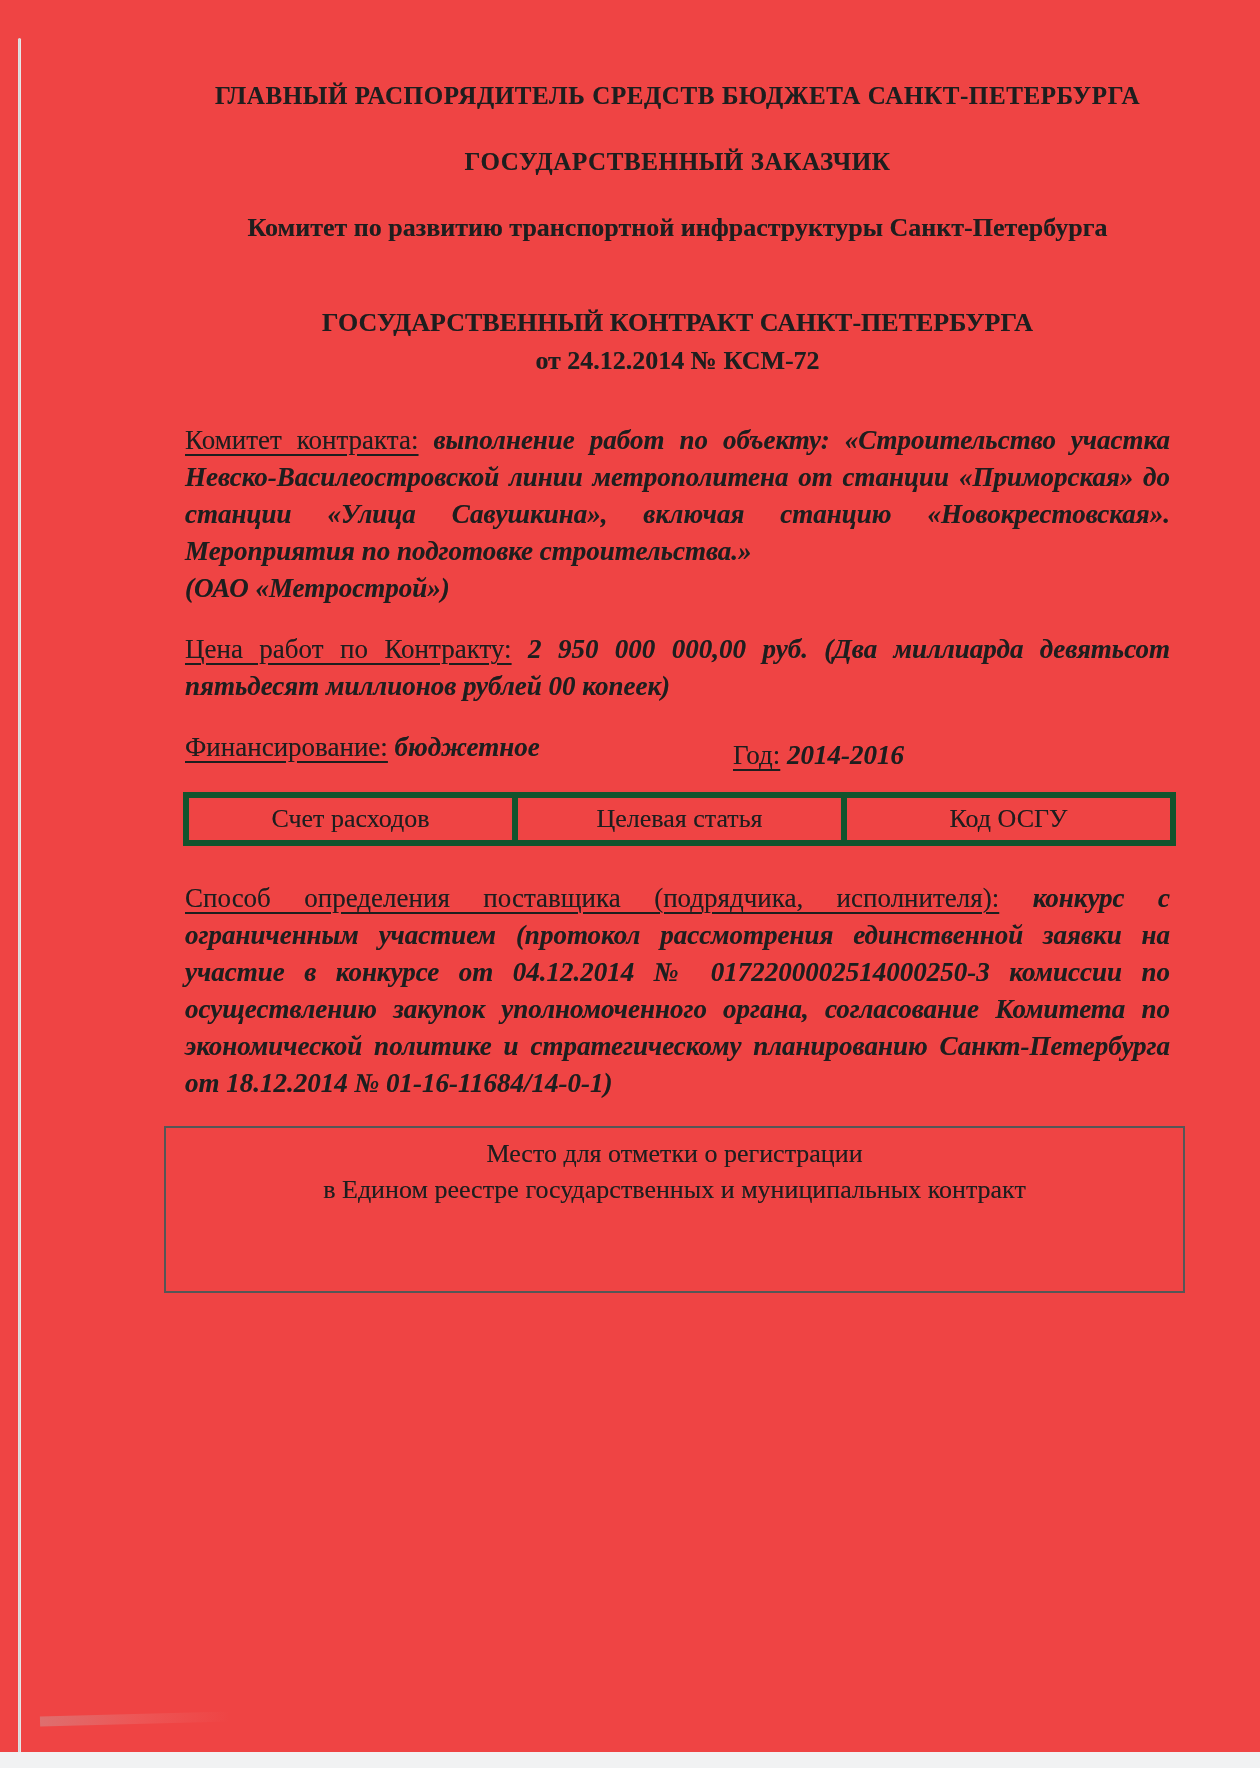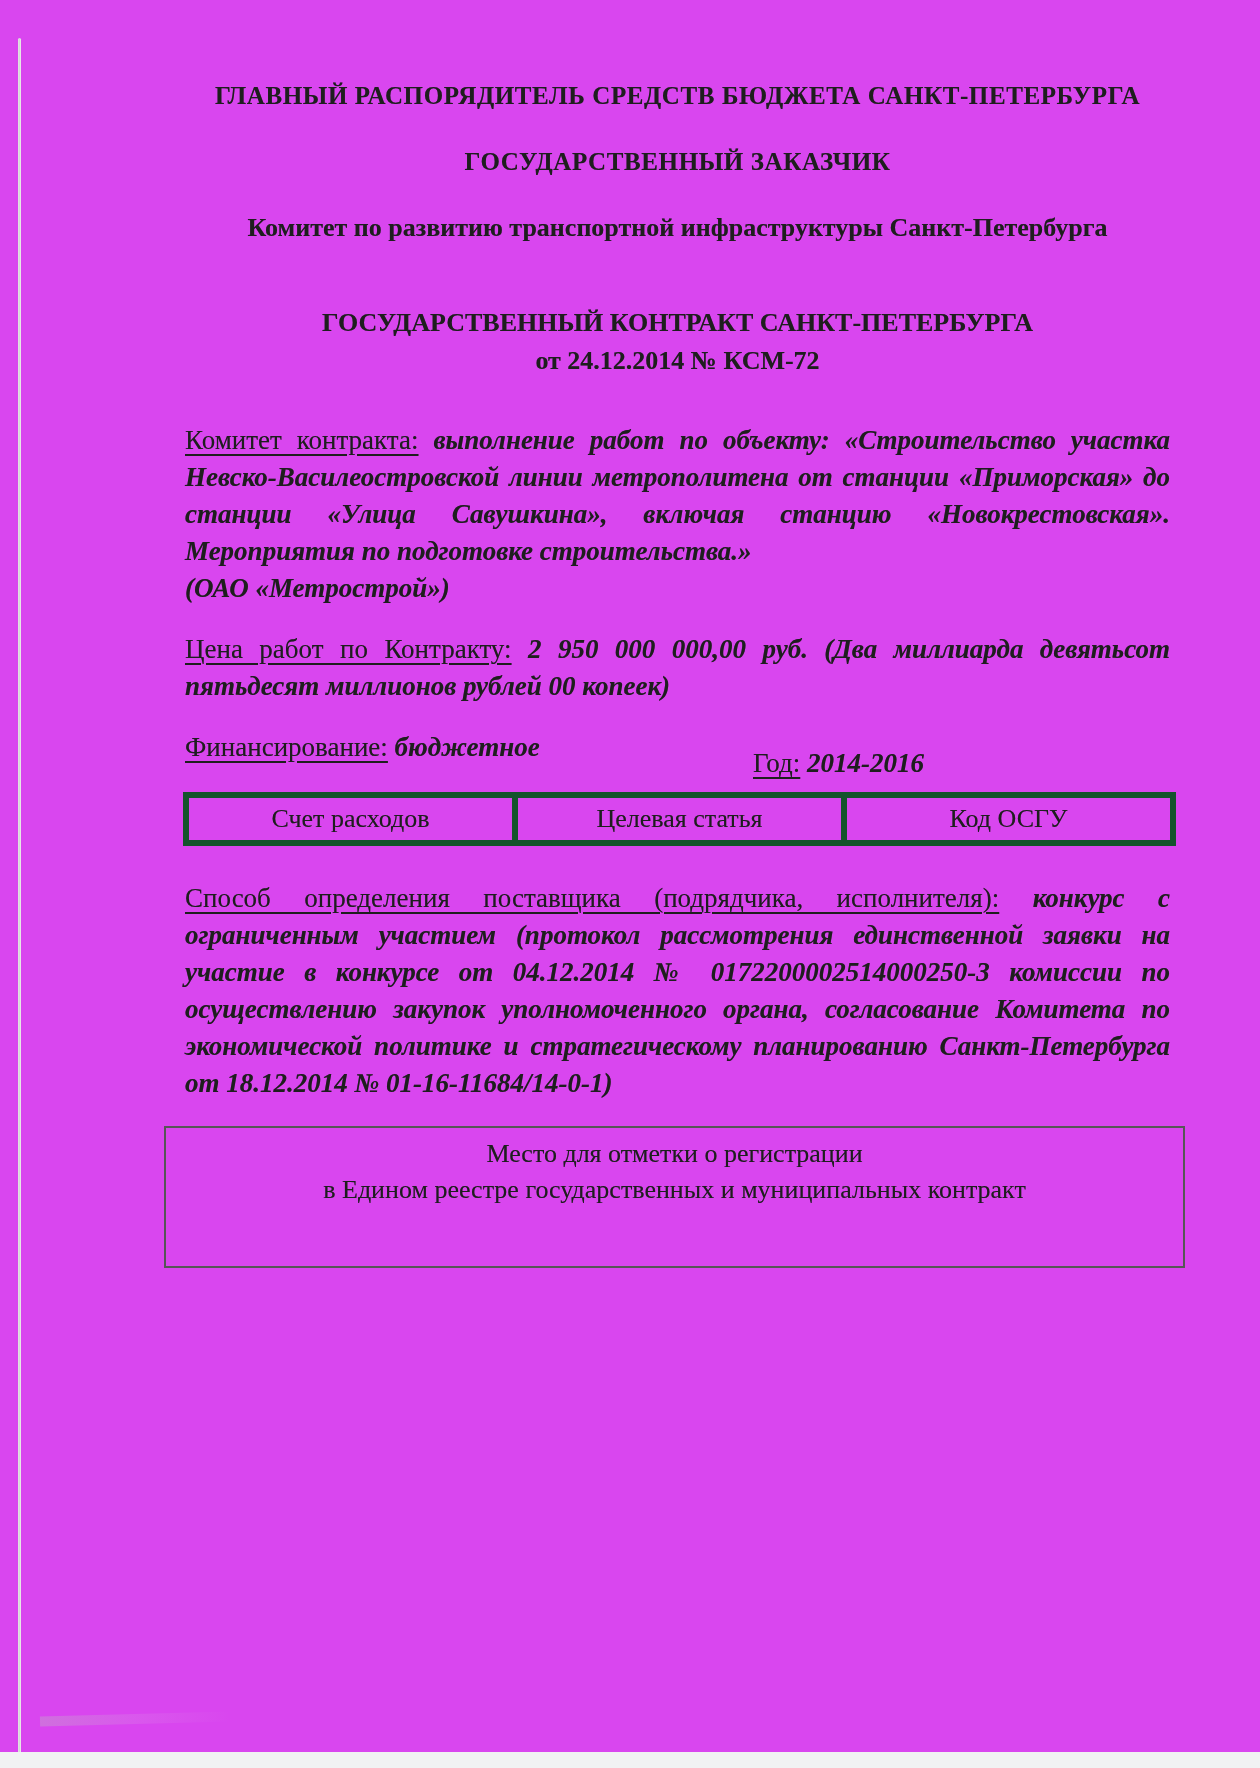--- a/index.html
+++ b/index.html
@@ -1,20 +1,20 @@
 <!DOCTYPE html>
 <html lang="ru"><head>
 <meta charset="utf-8">
 <style>
   html,body{margin:0;padding:0;background:#e9e9e9;}
   .page{
     position:relative;
     width:1260px;height:1768px;
     margin:0 auto;
-    background:#d946ef;
+    background:#ef4444;
     overflow:hidden;
     font-family:"Liberation Serif","DejaVu Serif",serif;
     color:#1e1e1e;
     box-sizing:border-box;
     padding:80px 90px 0 185px;
     text-shadow:0 0 0.6px rgba(30,30,30,0.45);
   }
   
   .scan-line-left{
     position:absolute;left:18px;top:38px;bottom:10px;width:3px;
@@ -34,40 +34,40 @@
   .hdr1{font-size:25px;letter-spacing:.6px;line-height:32px;margin-bottom:34px;}
   .hdr2{font-size:25px;letter-spacing:.6px;line-height:32px;margin-bottom:34px;}
   .hdr3{font-size:26px;line-height:32px;margin-bottom:60px;}
   .title{text-align:center;font-weight:bold;font-size:26px;line-height:38px;margin-bottom:42px;}
   .para{font-size:27px;line-height:37px;text-align:justify;margin:0 0 24px 0;}
   .para .label{text-decoration:underline;text-underline-offset:5px;text-decoration-thickness:1.5px;}
   .para .val{font-weight:bold;font-style:italic;}
   .own-line{display:block;font-weight:bold;font-style:italic;text-align:left;}
   .gap-lg{margin-bottom:28px;}
   .fin-row{position:relative;font-size:27px;line-height:37px;margin:4px 0 26px 0;height:37px;}
-  .fin-year{position:absolute;left:548px;top:16px;margin-left:20px;}
+  .fin-year{position:absolute;left:548px;top:8px;}
   table.costs{
     border-collapse:collapse;
     width:calc(100% + 8px);
     margin-left:-2px;
     margin-bottom:34px;
     table-layout:fixed;
   }
   table.costs td{
     border:6px solid #14532d;
     text-align:center;
     font-size:26px;
     height:42px;
     padding:0 4px;
   }
   .regbox{
     box-sizing:border-box;
     margin-left:-21px;
     width:calc(100% + 36px);
-    height:142px;
+    height:167px;
     border:2px solid #565656;
     padding-top:8px;
     font-size:26px;
     line-height:36px;
     text-align:center;
   }
 </style>
 </head>
 <body>
 

